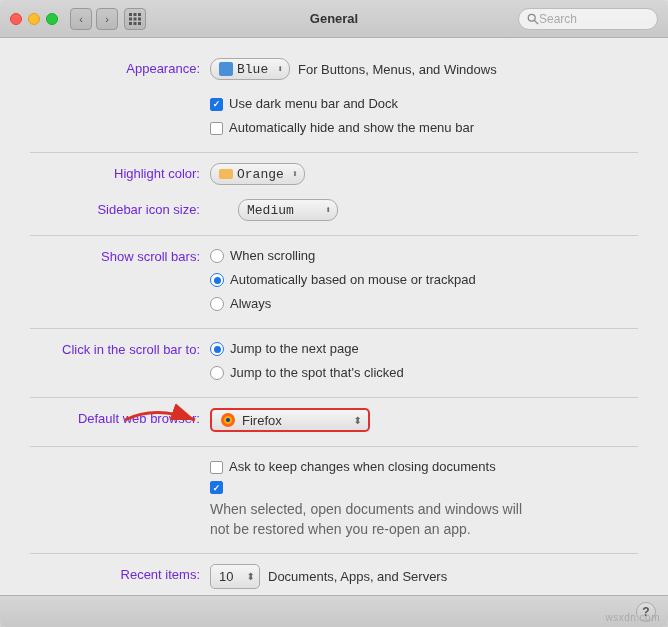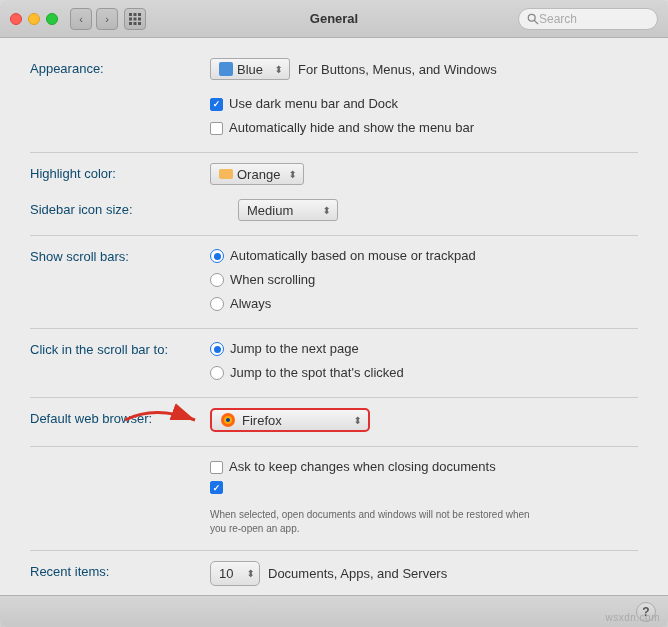--- a/index.html
+++ b/index.html
@@ -125,25 +125,26 @@
       overflow-y: auto;
     }
 
     .settings-row {
       display: flex;
       align-items: flex-start;
       margin-bottom: 14px;
     }
 
     .row-label {
+      text-align: right;
       width: 180px;
       flex-shrink: 0;
       padding-right: 10px;
       line-height: 22px;
-      color: #0c4a6e;
+      color: #6d28d9;
       font-size: 13px;
     }
 
     .row-content {
       flex: 1;
       display: flex;
       flex-direction: column;
       gap: 4px;
     }
 
@@ -154,26 +155,27 @@
       gap: 8px;
       flex-wrap: wrap;
     }
 
     
     .select-dropdown {
       display: flex;
       align-items: center;
       background: linear-gradient(to bottom, #f5f5f5, #e0e0e0);
       border: 1px solid #aaa;
-      border-radius: 3px;
+      border-radius: 10px;
       padding: 2px 6px 2px 8px;
       height: 22px;
       cursor: pointer;
       gap: 4px;
       min-width: 80px;
+      font-family: Liberation Mono, monospace;
     }
 
     .select-dropdown.blue-icon::before {
       content: '';
       display: inline-block;
       width: 14px;
       height: 14px;
       background: #4a90d9;
       border-radius: 2px;
       flex-shrink: 0;
@@ -337,23 +339,23 @@
       display: flex;
       align-items: center;
       justify-content: center;
       font-size: 12px;
       font-weight: bold;
       color: #555;
       cursor: pointer;
     }
 
     .subtext {
-      font-size: 10px;
+      font-size: 14px;
       color: #666;
-      margin-top: 10px;
+      margin-top: 2px;
       line-height: 1.4;
       max-width: 320px;
     }
 
     .watermark {
       position: fixed;
       bottom: 4px;
       right: 8px;
       font-size: 10px;
       color: #aaa;
@@ -446,26 +448,26 @@
         </div>
       </div>
     </div>
 
     <div class="divider"></div>
 
     <div class="settings-row">
       <div class="row-label">Show scroll bars:</div>
       <div class="row-content">
         <div class="radio-row">
+          <div class="radio"></div>
+          <span class="label-text">When scrolling</span>
+        </div>
+        <div class="radio-row">
           <div class="radio selected"></div>
           <span class="label-text">Automatically based on mouse or trackpad</span>
-        </div>
-        <div class="radio-row">
-          <div class="radio"></div>
-          <span class="label-text">When scrolling</span>
         </div>
         <div class="radio-row">
           <div class="radio"></div>
           <span class="label-text">Always</span>
         </div>
       </div>
     </div>
 
     <div class="divider"></div>
 

